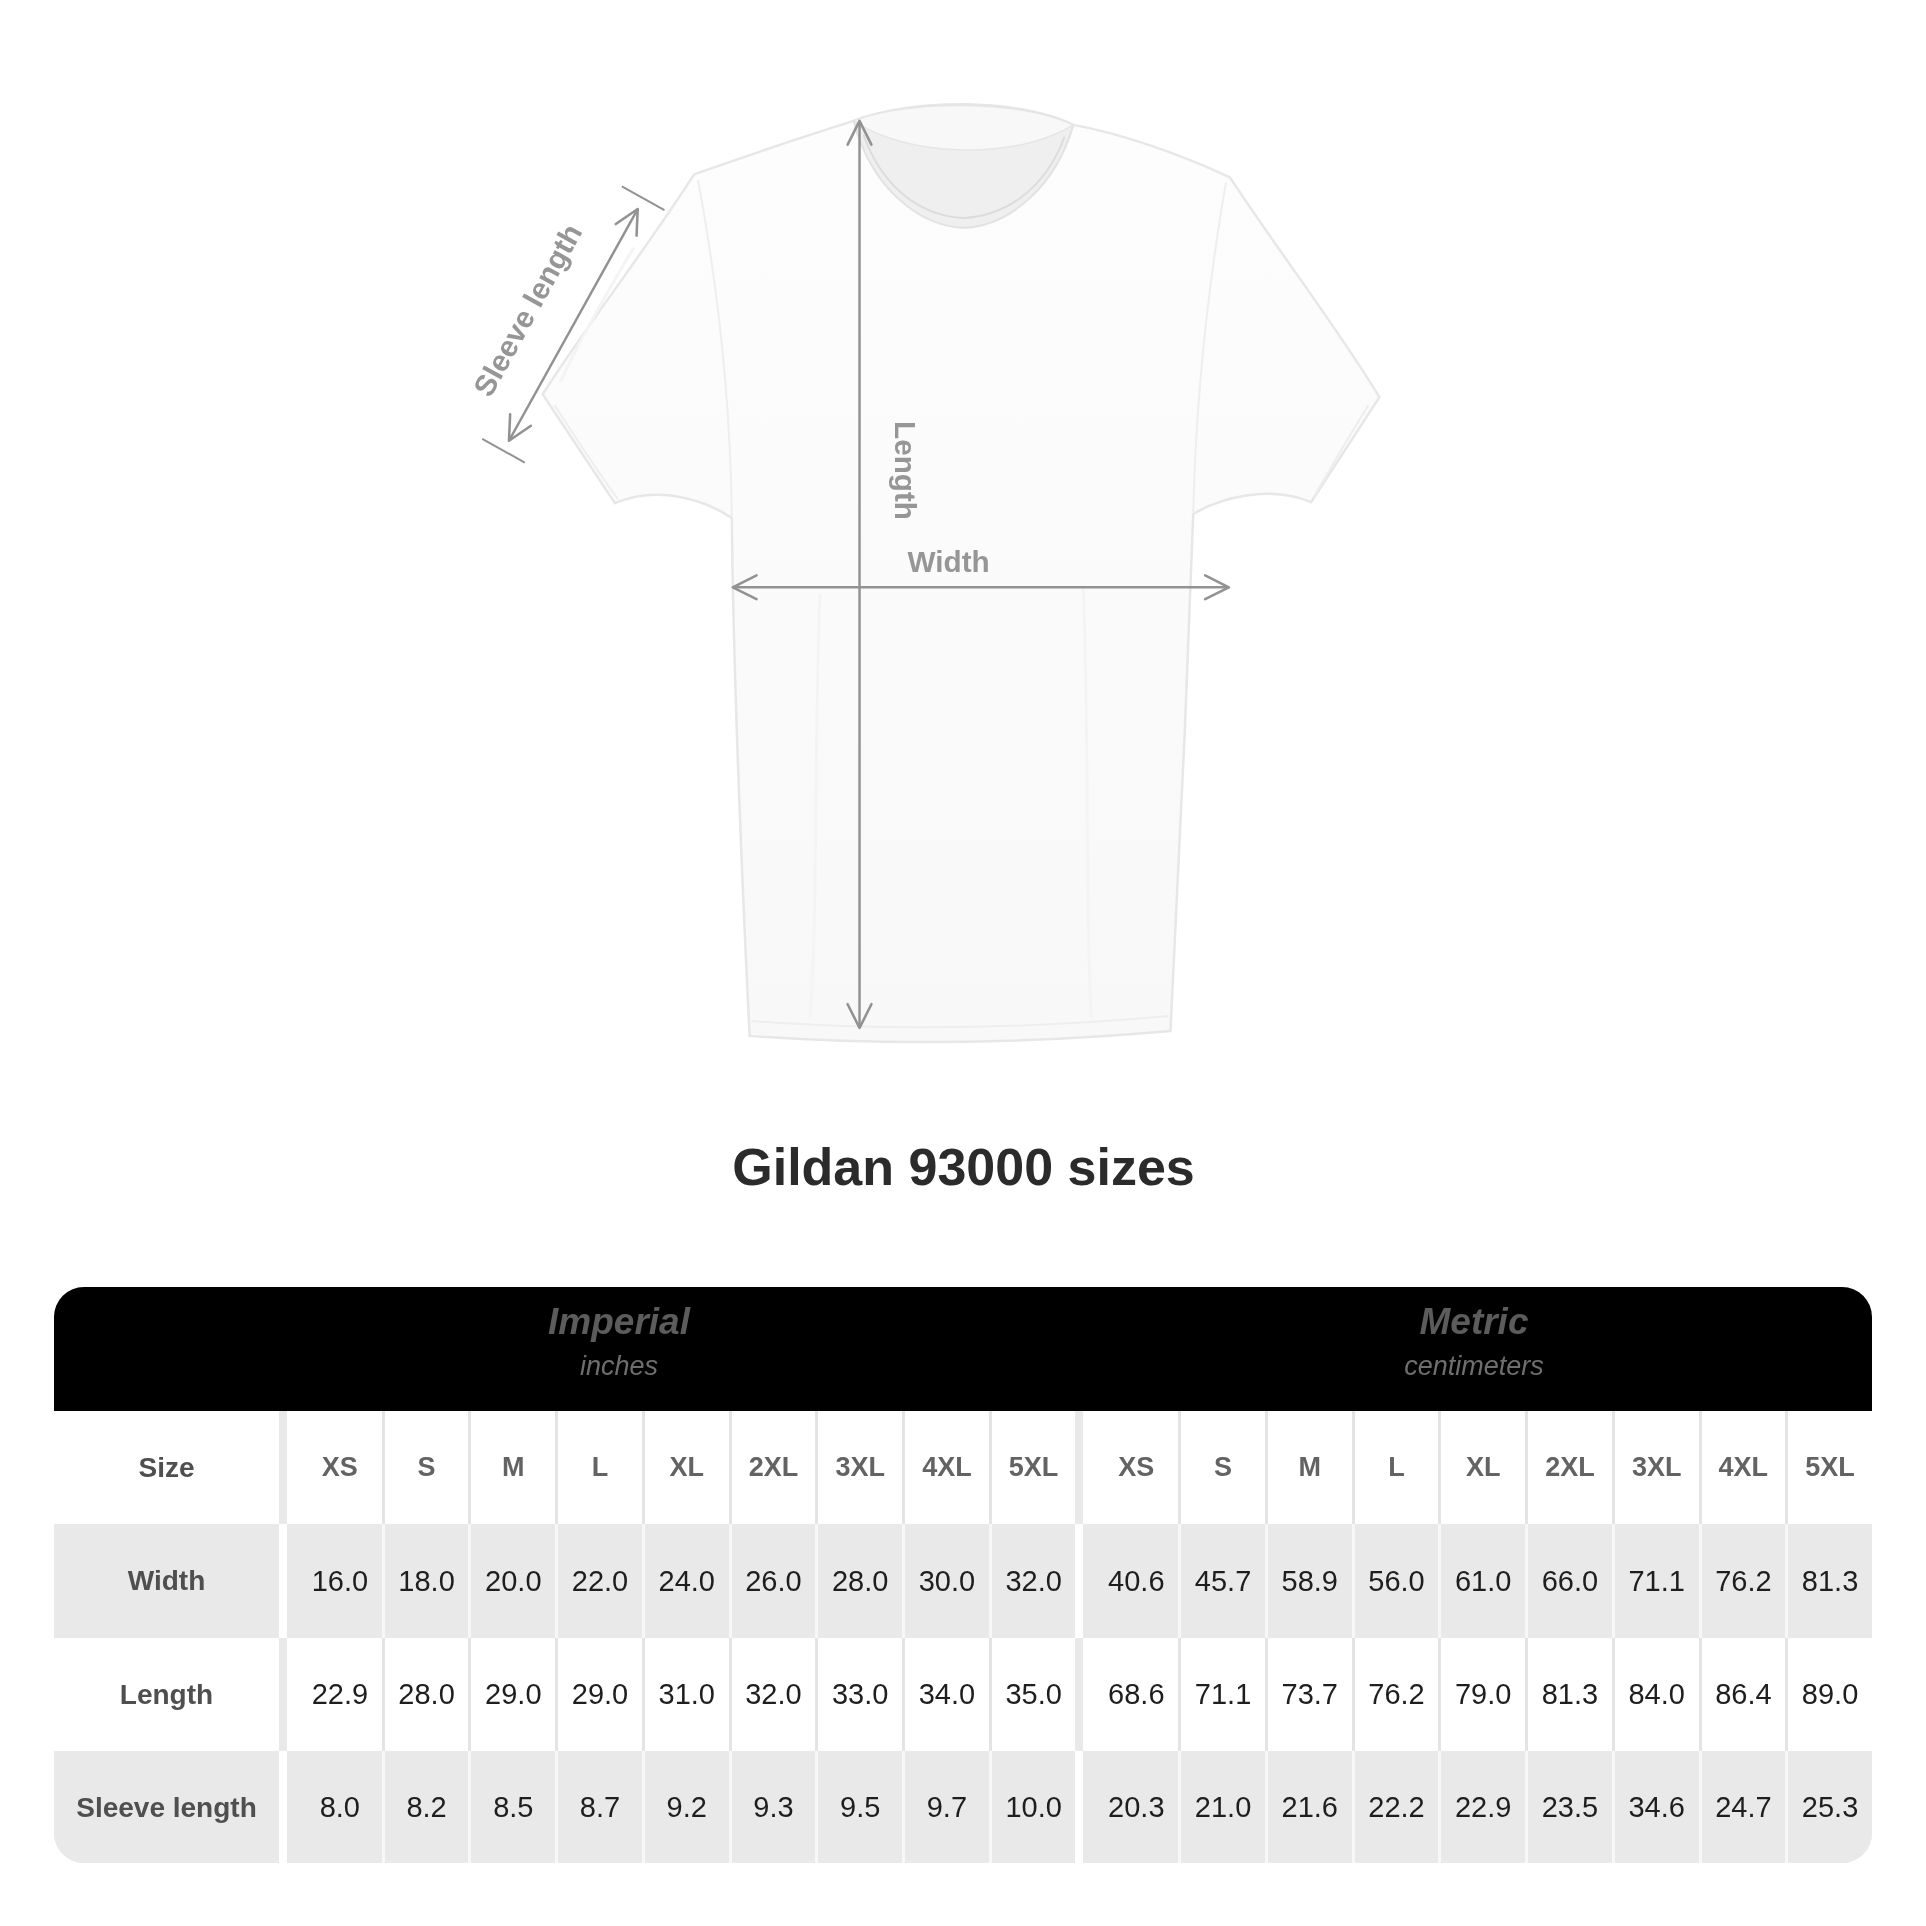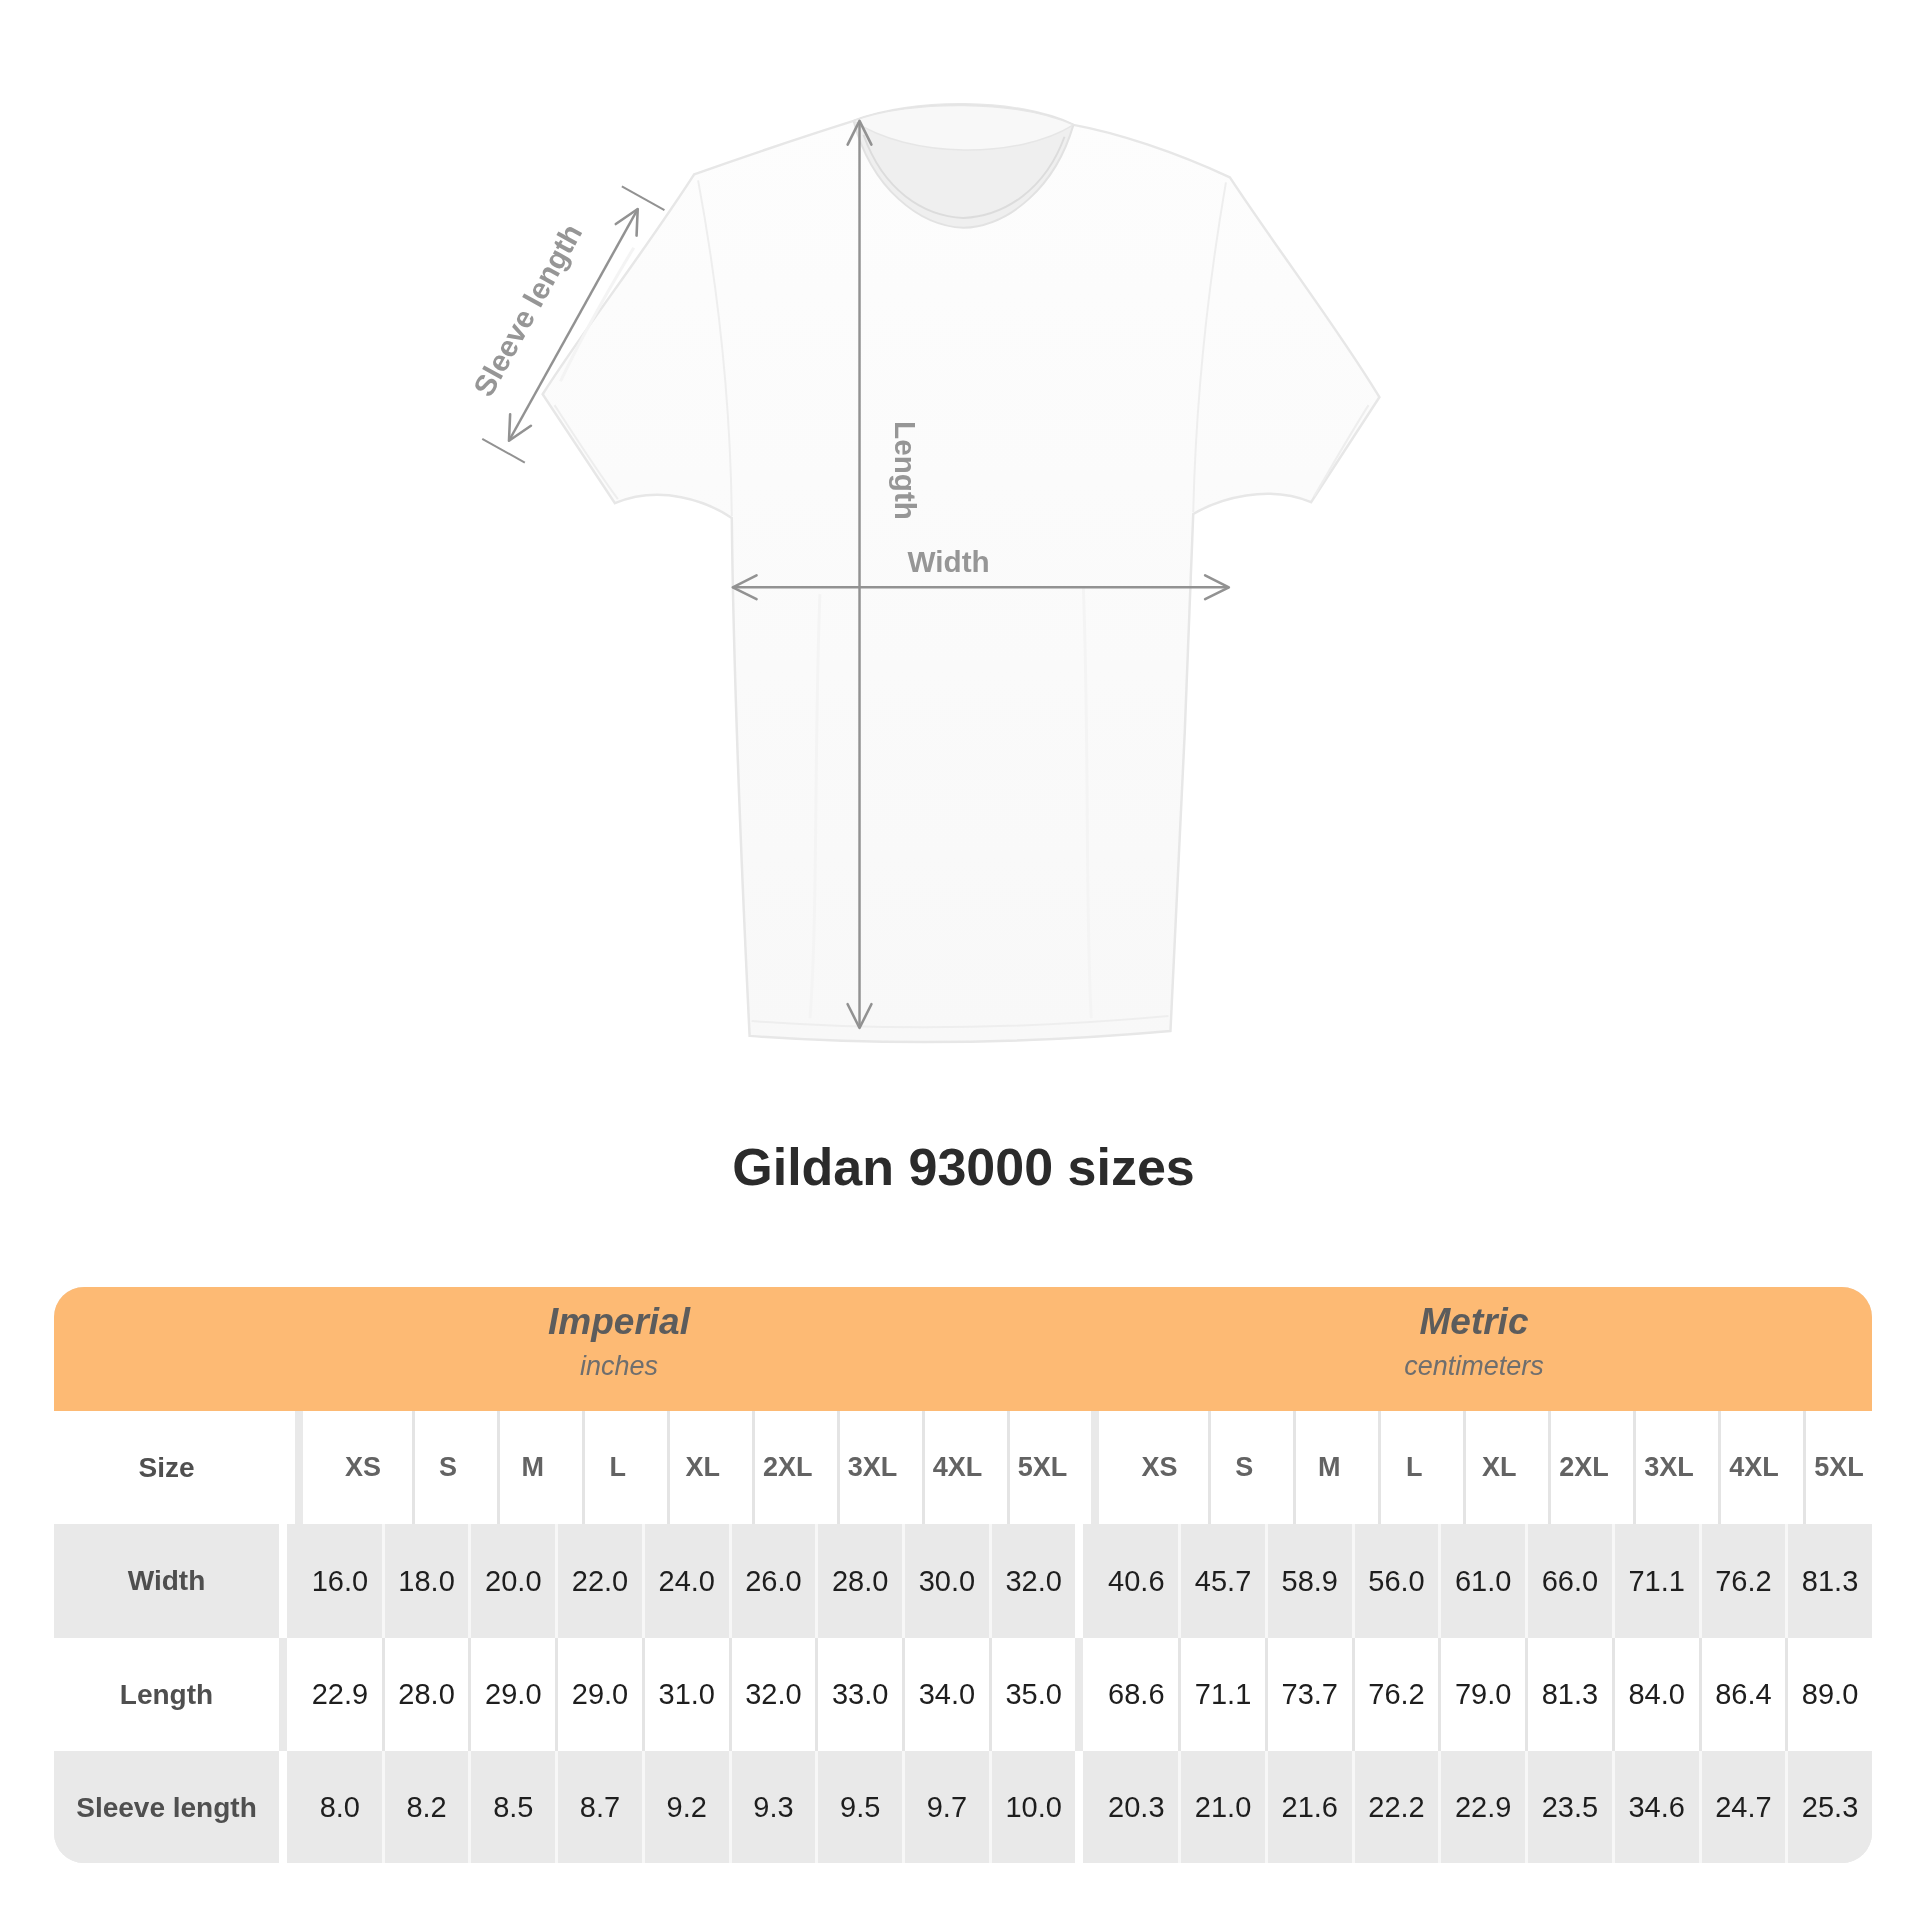--- a/index.html
+++ b/index.html
@@ -13,29 +13,29 @@
 
   
   .chart-title{position:absolute;left:0;top:1137px;width:1927px;text-align:center;
                font-size:52px;font-weight:bold;color:#2b2b2b;letter-spacing:0px;}
   .chart-subtitle{position:absolute;left:0;top:1226px;width:1927px;text-align:center;
                font-size:29px;font-style:italic;color:#4d4d4d;}
 
   
   .size-table{position:absolute;left:54px;top:1287px;width:1818px;height:576px;
               border-radius:30px;overflow:hidden;background:#e9e9e9;}
-  .thead{position:relative;height:124px;background:#fdba74;}
+  .thead{position:relative;height:124px;background:#000000;}
   .unit-group{position:absolute;top:14px;transform:translateX(-50%);text-align:center;}
   .unit-group .uname{font-size:37px;font-weight:bold;font-style:italic;color:#5c5c5c;line-height:42px;}
   .unit-group .usub{font-size:27px;font-style:italic;color:#6e6e6e;line-height:34px;margin-top:6px;}
   .ug-imperial{left:565px;}
   .ug-metric{left:1420px;}
 
   .tr{display:flex;width:1818px;}
-  .row-size{height:113px;gap:16px;}
+  .row-size{height:113px;}
   .row-w{height:114px;}
   .row-l{height:113px;}
   .row-s{height:113px;}
   .r-white{background:#ffffff;}
   .r-gray{background:#e9e9e9;}
 
   .tl{flex:none;width:225px;display:flex;align-items:center;justify-content:center;
       font-size:28px;font-weight:bold;color:#4f4f4f;}
   .gap{flex:none;width:8px;}
   .r-white .gap{background:#e9e9e9;}

